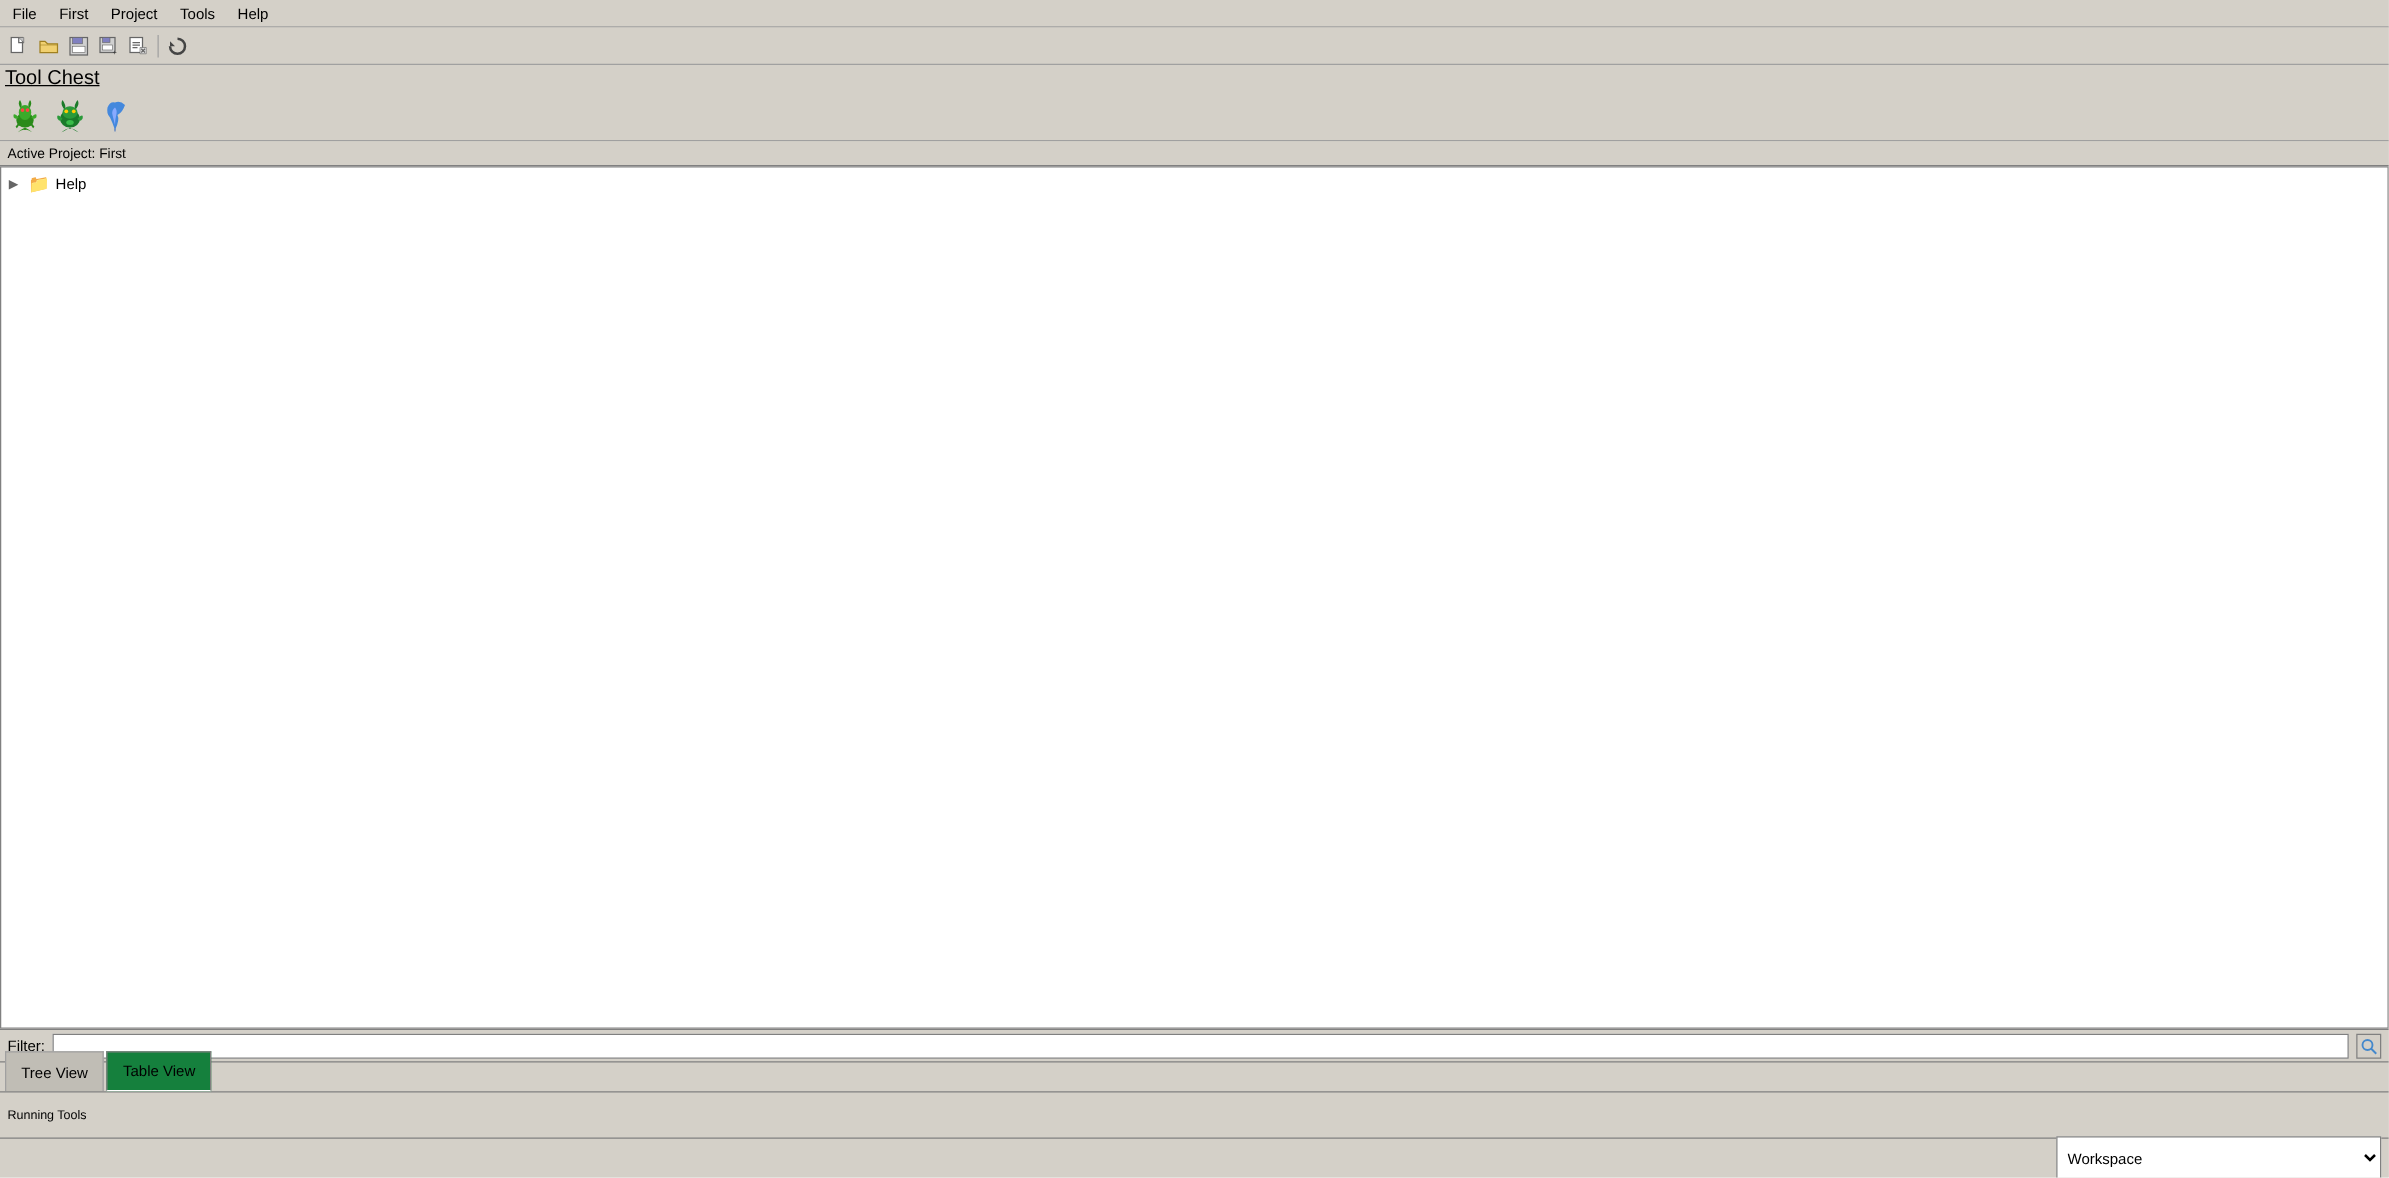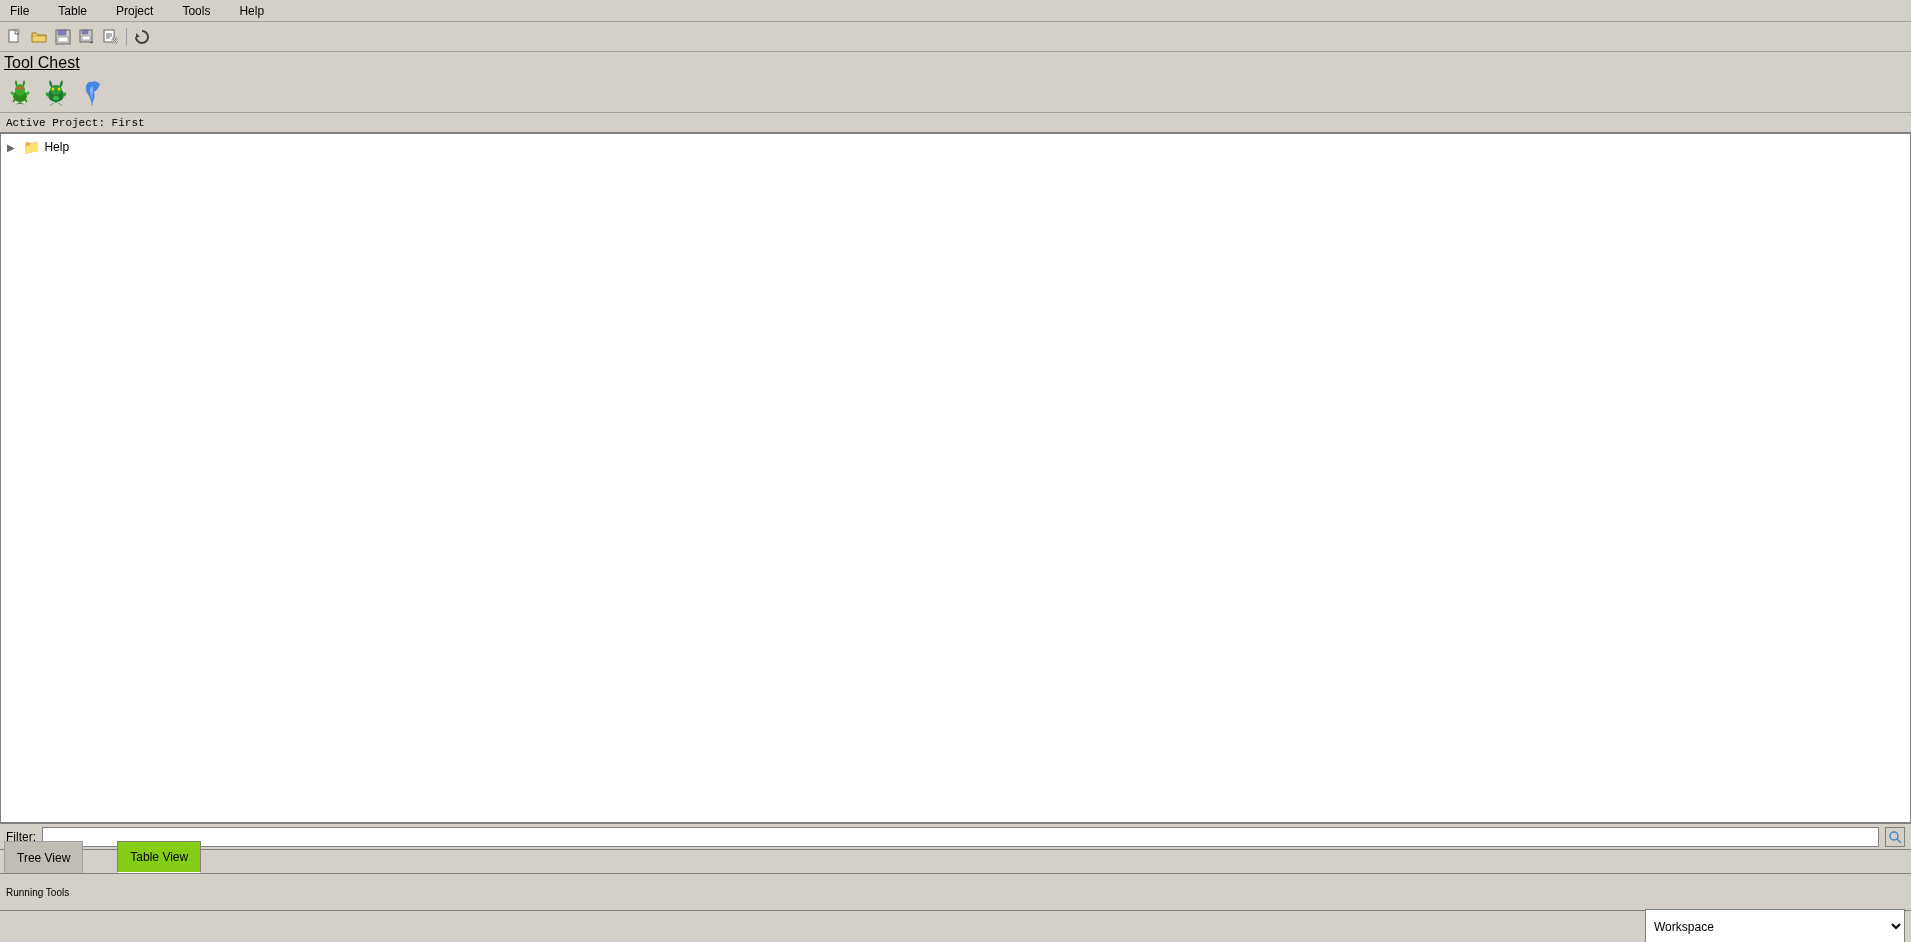--- a/index.html
+++ b/index.html
@@ -19,21 +19,21 @@
       flex-direction: column;
     }
 
     
     #menu-bar {
       background: #d4d0c8;
       border-bottom: 1px solid #a0a0a0;
       padding: 2px 4px;
       display: flex;
       align-items: center;
-      gap: 17px;
+      gap: 6px;
       height: 22px;
     }
 
     .menu-item {
       padding: 2px 6px;
       cursor: pointer;
       font-size: 12px;
       color: #000;
     }
 
@@ -100,21 +100,20 @@
     
     #active-project-bar {
       background: #d4d0c8;
       border-bottom: 1px solid #808080;
       padding: 2px 6px;
       font-size: 11px;
       color: #000;
       height: 20px;
       display: flex;
       align-items: center;
-      font-family: Liberation Mono, monospace;
     }
 
     
     #main-area {
       flex: 1;
       background: #ffffff;
       border: 1px solid #808080;
       margin: 0;
       overflow: hidden;
       display: flex;
@@ -201,25 +200,24 @@
       border: 1px solid #a0a0a0;
       border-bottom: none;
       background: #c0bdb5;
       margin-right: 2px;
       height: 32px;
       display: flex;
       align-items: center;
     }
 
     .tab.active {
-      background: #84cc16;
+      background: #15803d;
       border-color: #808080;
       border-bottom: 1px solid #ffffff;
       z-index: 1;
-      margin-left: 32px;
     }
 
     
     #running-tools-bar {
       background: #d4d0c8;
       border-top: 1px solid #808080;
       padding: 18px 6px;
       font-size: 10px;
       color: #000;
       height: 22px;
@@ -253,21 +251,21 @@
     svg.dragon {
       width: 28px;
       height: 28px;
     }
   </style>
 </head>
 <body>
 
 <div id="menu-bar">
   <span class="menu-item">File</span>
-  <span class="menu-item">Table</span>
+  <span class="menu-item">First</span>
   <span class="menu-item">Project</span>
   <span class="menu-item">Tools</span>
   <span class="menu-item">Help</span>
 </div>
 
 <div id="toolbar">
   <button class="toolbar-btn" title="New">
     <svg width="16" height="16" viewBox="0 0 16 16">
       <rect x="2" y="1" width="9" height="12" fill="white" stroke="#666" stroke-width="1"></rect>
       <polyline points="8,1 8,5 12,5" fill="none" stroke="#666" stroke-width="1"></polyline>

